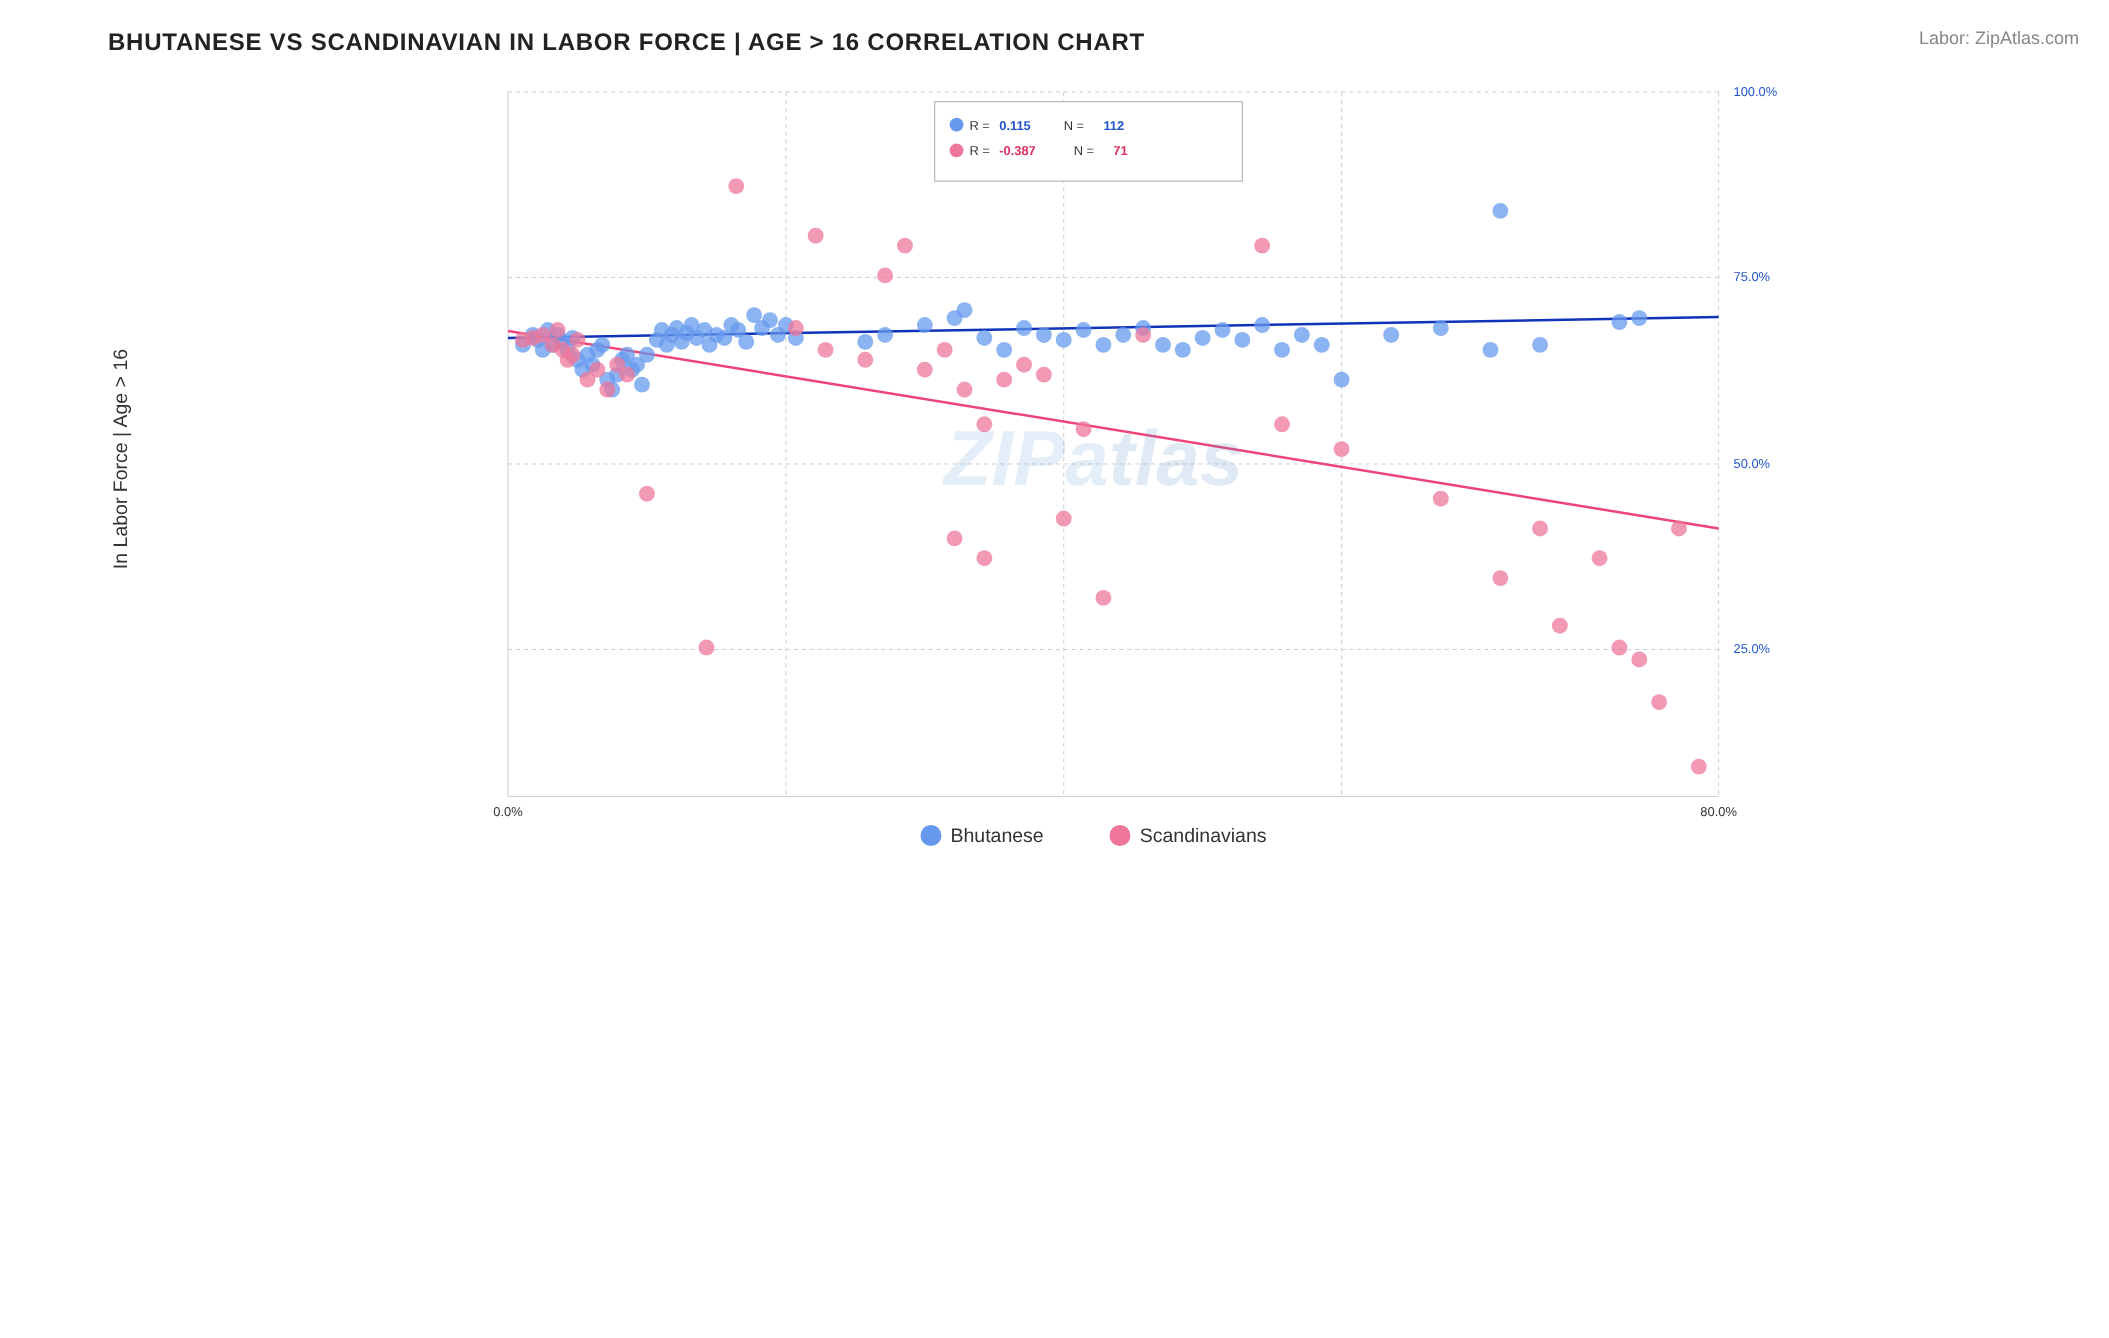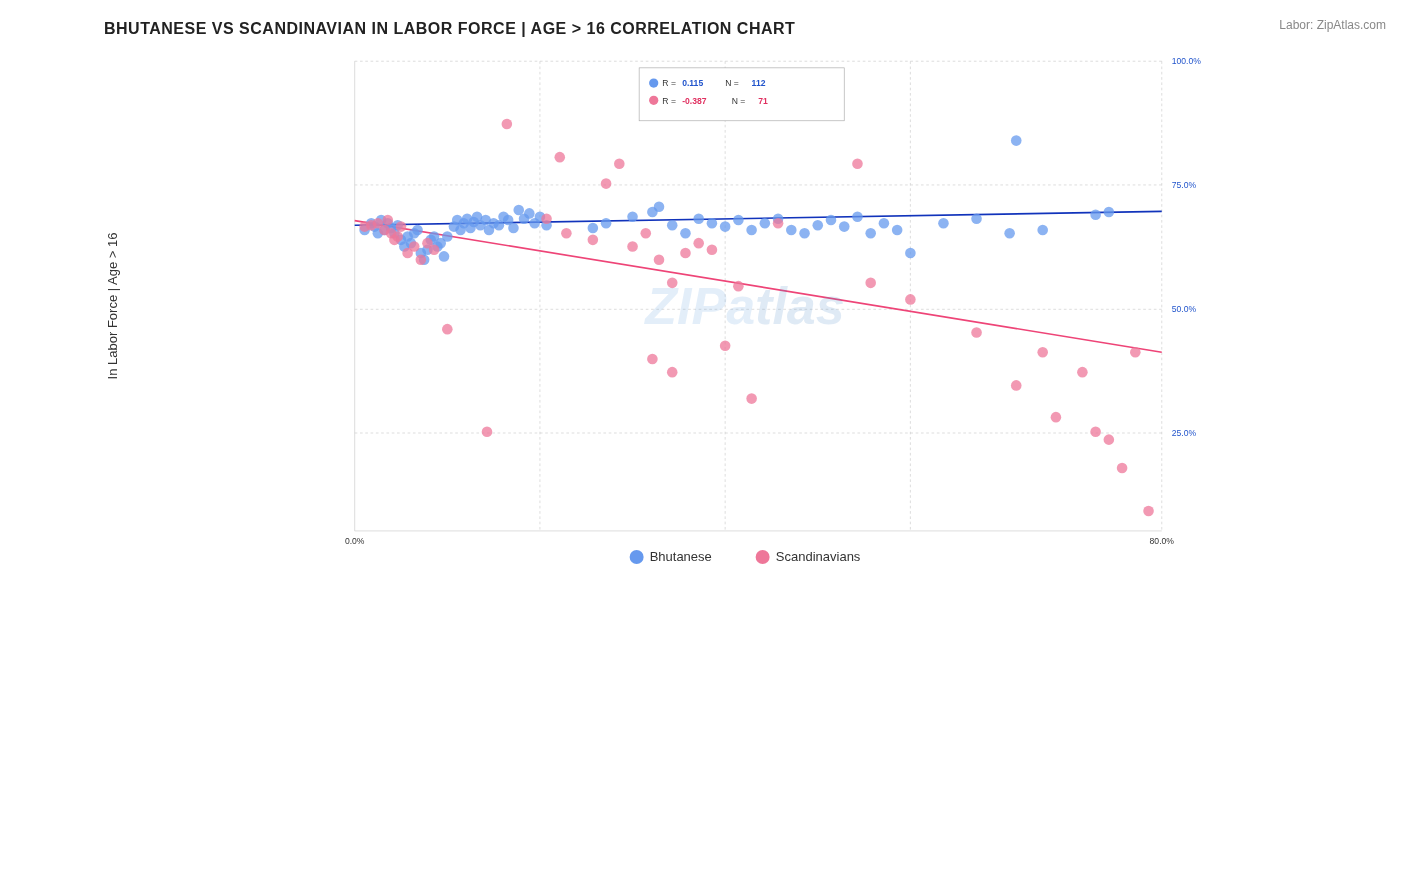--- a/index.html
+++ b/index.html
@@ -7,21 +7,21 @@
       width: 1406px;
       height: 892px;
       background: #fff;
       font-family: Arial, sans-serif;
       overflow: hidden;
     }
     .chart-container {
       width: 1406px;
       height: 636px;
       position: relative;
-      padding: 20px 20px 60px 104px;
+      padding: 20px 20px 60px 72px;
     }
     .chart-title {
       font-size: 16px;
       font-weight: bold;
       color: #222;
       margin-bottom: 10px;
       letter-spacing: 0.5px;
     }
     .source-label {
       position: absolute;

